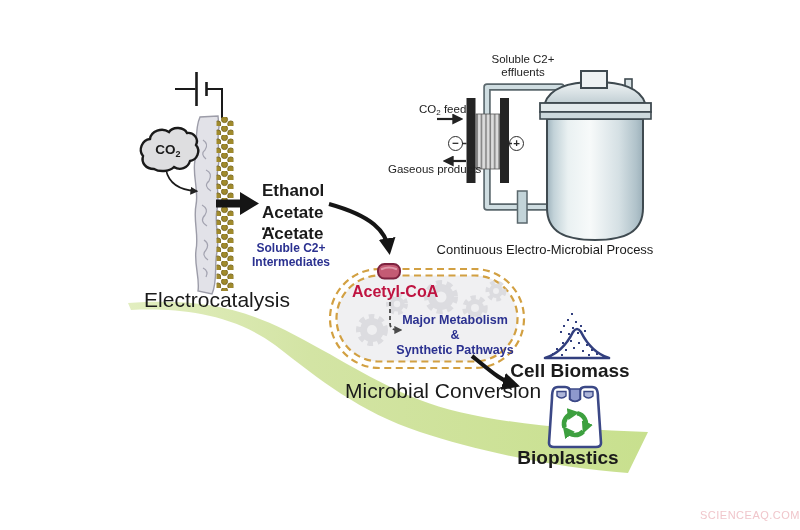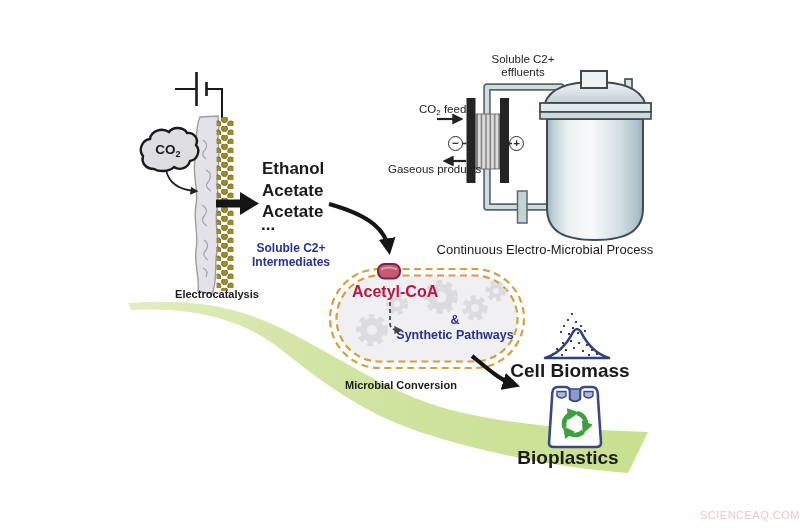--- a/index.html
+++ b/index.html
@@ -4,21 +4,21 @@
 <style>
   html,body{margin:0;padding:0;background:#ffffff;}
   .canvas{
     position:relative;width:800px;height:530px;background:#ffffff;overflow:hidden;
     font-family:"Liberation Sans",sans-serif;
   }
   .canvas svg{position:absolute;left:0;top:0;}
   .lbl{position:absolute;color:#1a1a1a;white-space:nowrap;line-height:1.1;}
   .ctr{transform:translateX(-50%);text-align:center;}
   .b17{font-size:17px;font-weight:bold;}
-  .b16{font-size:11px;font-weight:bold;}
+  .b16{font-size:21px;font-weight:normal;}
   .b14{font-size:19px;font-weight:bold;}
   .b13{font-size:13px;font-weight:normal;}
   .r11{font-size:11.5px;color:#222222;}
   .navy{color:#2b3190;font-weight:bold;font-size:12px;line-height:1.15;}
   .navy-sm{color:#2b3190;font-weight:bold;font-size:12.5px;line-height:1.18;}
   .crimson{color:#bf1441;font-weight:bold;font-size:16px;}
   .sub{font-size:9px;position:relative;top:3px;}
   .products div{line-height:21.5px;}
   .sign-circle{
     position:absolute;width:15px;height:15px;border:1.6px solid #2b2b2b;border-radius:50%;
@@ -231,21 +231,21 @@
       </g>
       <g transform="rotate(240)">
         <path d="M-10.5,3.5 A11,11 0 0 1 -1.5,-10.8" fill="none" stroke="#3da03f" stroke-width="4.6" marker-end="url(#ahRec)"></path>
       </g>
     </g>
   </g>
 </svg>
 
 <div class="lbl ctr" style="left:168px;top:143px;font-size:13.5px;font-weight:bold;"><span>CO</span><span class="sub">2</span></div>
 
-<div class="lbl b17 products" style="left:262px;top:158px;">
+<div class="lbl b17 products" style="left:262px;top:180px;">
   <div>Ethanol</div>
   <div>Acetate</div>
   <div>Acetate</div>
 </div>
 <div class="lbl b17" style="left:261px;top:216px;">...</div>
 
 <div class="lbl ctr navy" style="left:291px;top:242px;">
   <div>Soluble C2+</div>
   <div>Intermediates</div>
 </div>
@@ -262,20 +262,21 @@
 <div class="lbl r11" style="left:377px;top:163px;margin-left:11px;">Gaseous products</div>
 
 <div class="sign-circle" style="left:448px;top:136px;">−</div>
 <div class="sign-circle" style="left:509px;top:136px;">+</div>
 
 <div class="lbl ctr b13" style="left:545px;top:243px;">Continuous Electro-Microbial Process</div>
 
 <div class="lbl crimson" style="left:352px;top:283px;">Acetyl-CoA</div>
 
 <div class="lbl ctr navy-sm" style="left:455px;top:313px;">
+  <div>Major Metabolism</div>
   <div>&amp;</div>
   <div>Synthetic Pathways</div>
 </div>
 
 <div class="lbl b16" style="left:345px;top:379px;">Microbial Conversion</div>
 
 <div class="lbl ctr b14" style="left:570px;top:361px;">Cell Biomass</div>
 
 <div class="lbl ctr b14" style="left:568px;top:448px;">Bioplastics</div>
 

